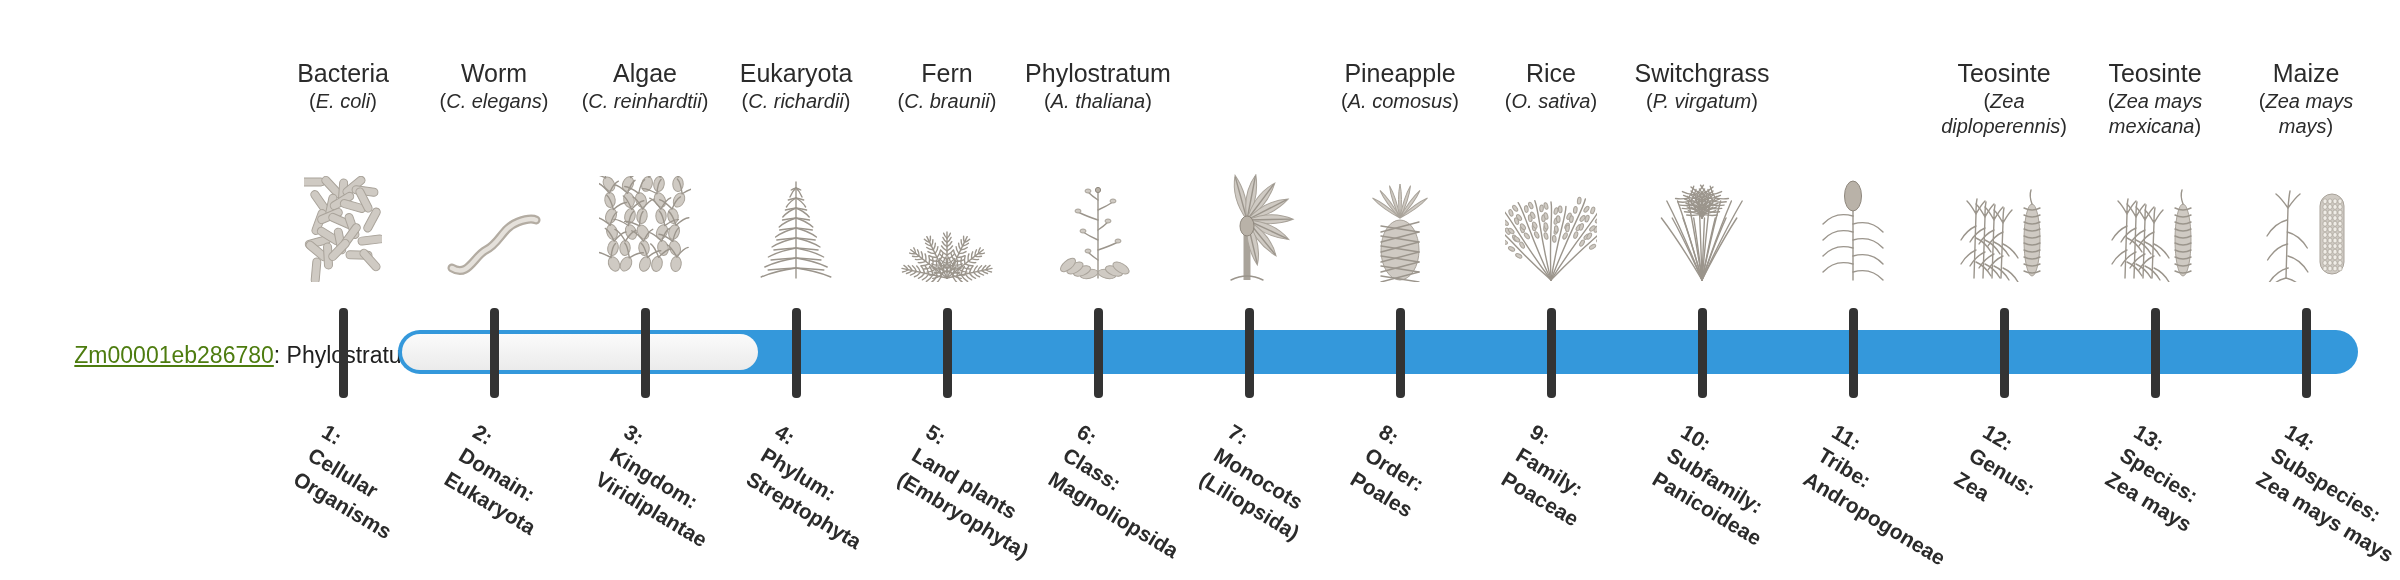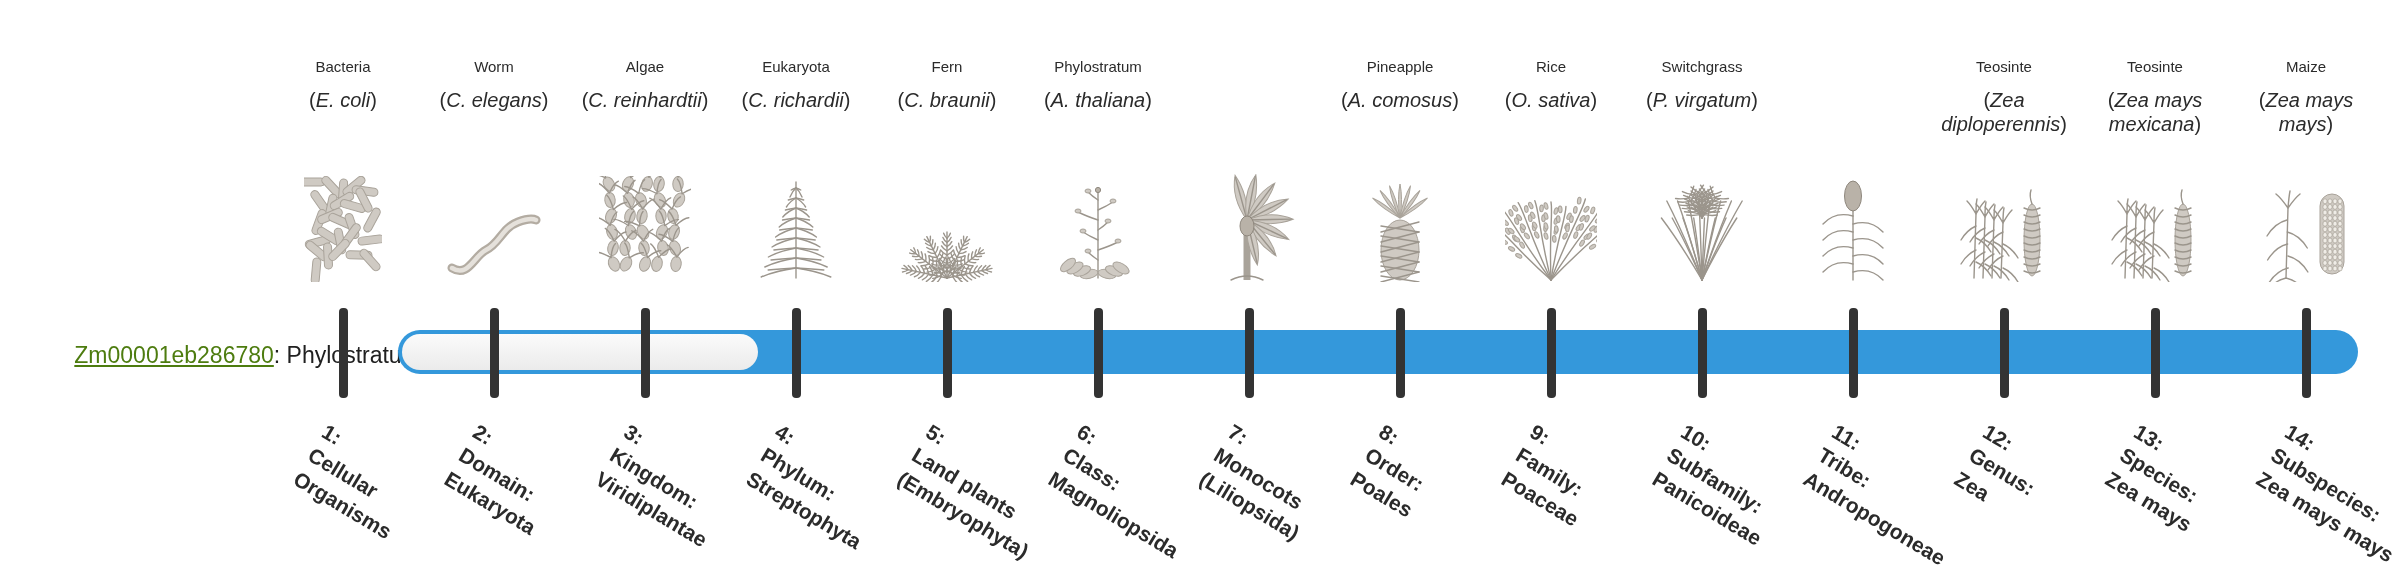--- a/index.html
+++ b/index.html
@@ -48,27 +48,26 @@
   }
 
   .name-block {
     position: absolute;
     top: 58px;
     left: 0;
     width: 150px;
     text-align: center;
   }
   .common-name {
-    font-size: 15px;
+    font-size: 25px;
     line-height: 1.25;
     color: #2b2b2b;
     white-space: nowrap;
   }
   .sci-name {
-    margin-top: 11px;
     font-size: 20px;
     line-height: 1.22;
     font-style: italic;
     color: #2b2b2b;
   }
   .sci-name .paren {
     font-style: normal;
   }
 
   

